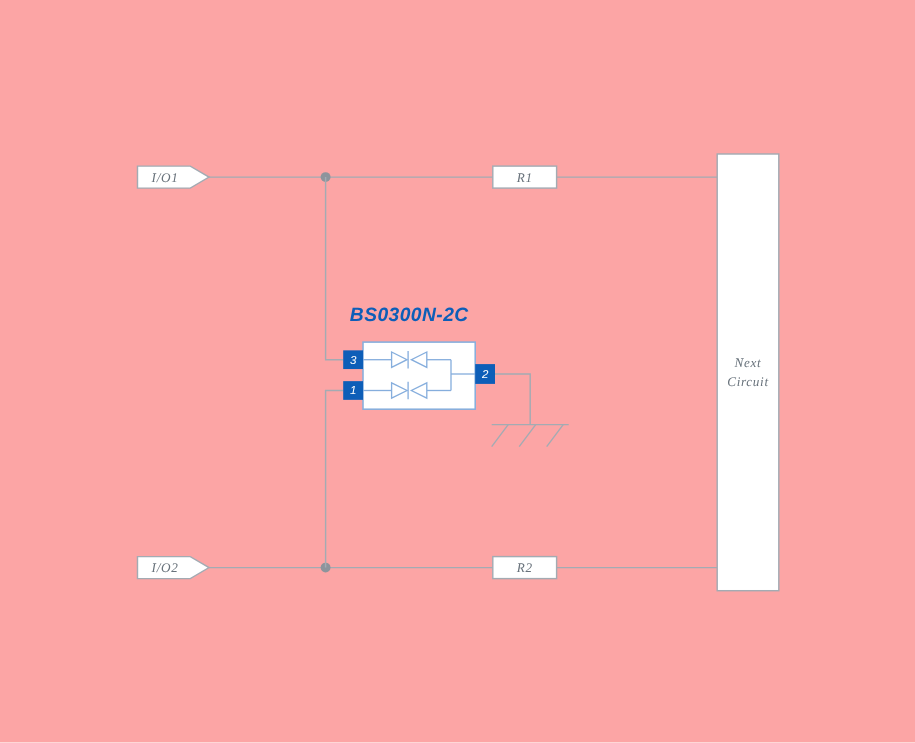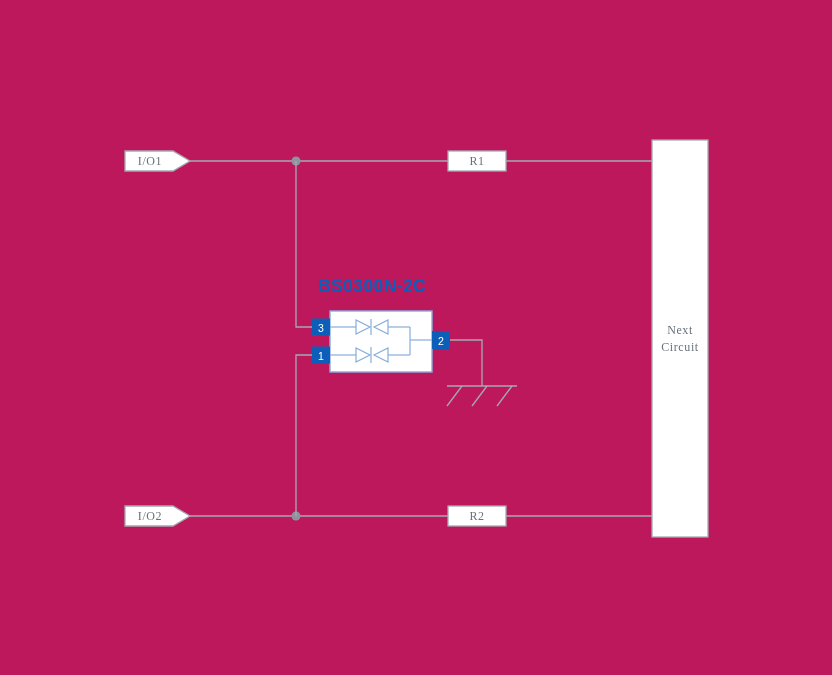--- a/index.html
+++ b/index.html
@@ -1,21 +1,22 @@
 <!DOCTYPE html>
 <html style="--wire: #a3abb3; --label-text: #68727b; --accent: #0d5eb8; --component-border: #86aedd;"><head>
 <meta charset="utf-8">
 <style>
   html,body{margin:0;padding:0;background:#ffffff;}
   .canvas{
     position:relative;
     width:832px;height:675px;
-    background:#be185d;
+    background:#fca5a5;
     font-family:"Liberation Sans",sans-serif;
     overflow:hidden;
+    font-style:italic;
   }
   svg{display:block;}
   .wire{stroke:var(--wire,#a3abb3);stroke-width:1.3;fill:none;}
   .box{fill:#ffffff;stroke:var(--wire,#a3abb3);stroke-width:1.3;}
   .label{
     fill:var(--label-text,#68727b);
     font-size:12px;
     font-family:"Liberation Serif","DejaVu Serif",serif;
     letter-spacing:0.6px;
   }

